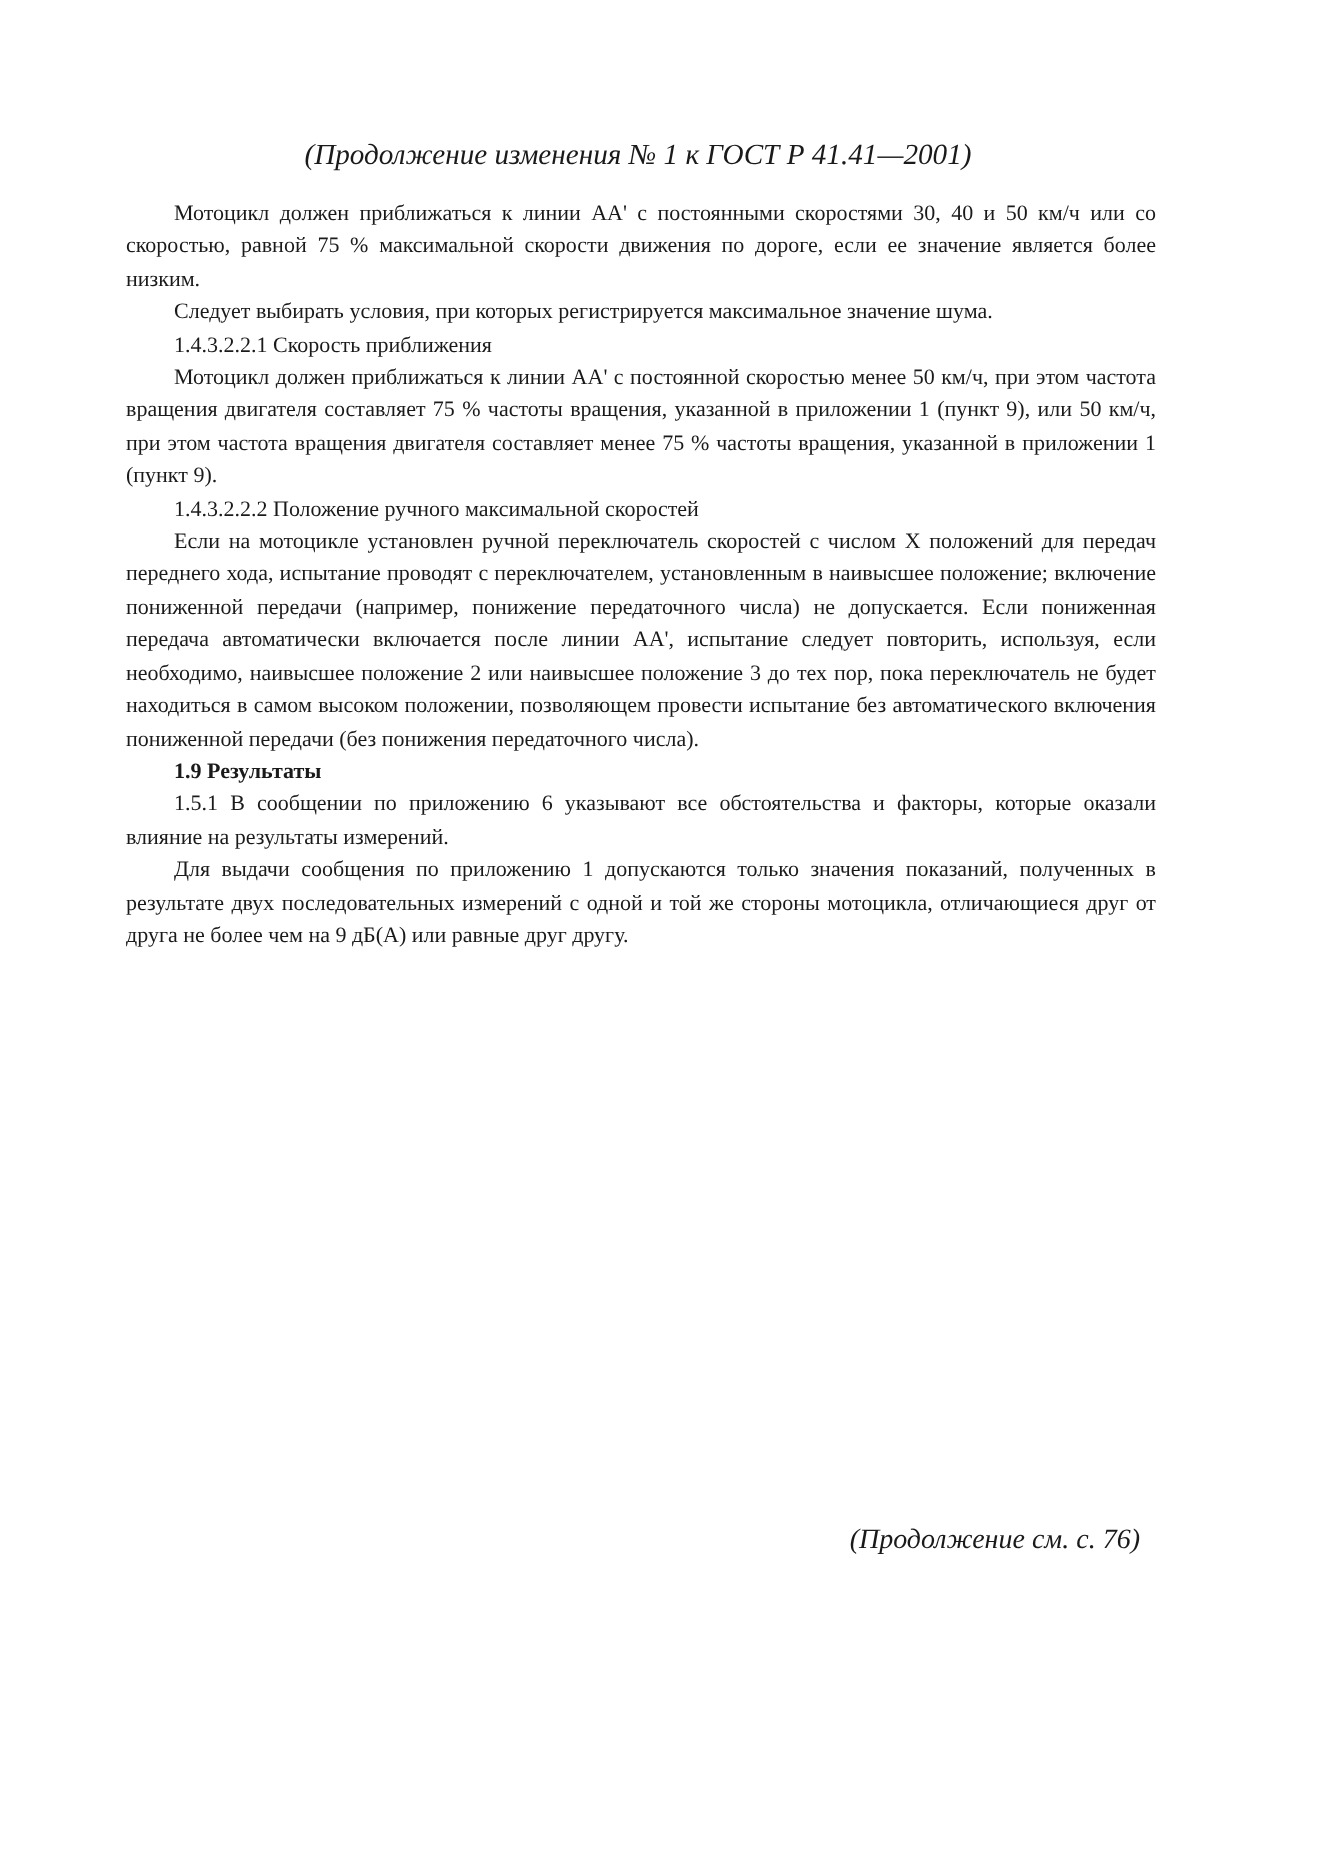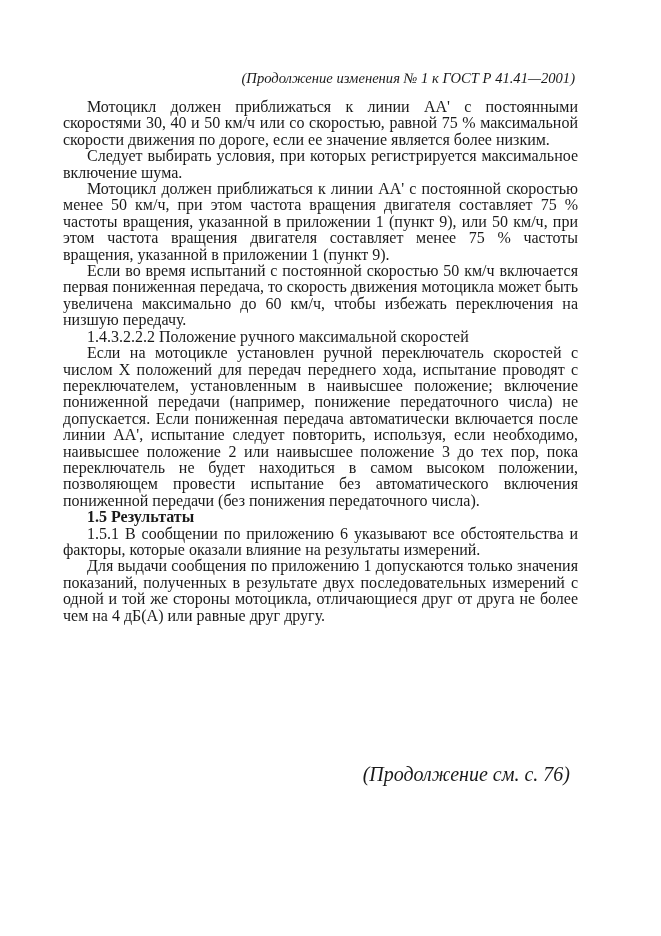--- a/index.html
+++ b/index.html
@@ -14,67 +14,67 @@
     background: #ffffff;
     font-family: "Liberation Serif", "DejaVu Serif", serif;
     color: #1a1a1a;
     overflow: hidden;
   }
   .header-note {
     position: absolute;
     top: 70px;
     left: 63px;
     width: 512px;
-    text-align: right;
+    text-align: center;
     font-style: italic;
     font-size: 14.6px;
     white-space: nowrap;
   }
   .content {
     position: absolute;
     top: 99px;
     left: 63px;
     width: 515px;
   }
   .content p {
     margin: 0;
     padding: 0;
-    font-size: 16px;
+    font-size: 11px;
     line-height: 16.4px;
     text-align: justify;
     text-indent: 24px;
   }
   .content p.heading-bold {
     font-weight: bold;
   }
   .footer-note {
     position: absolute;
     top: 763px;
     left: 63px;
     width: 507px;
     text-align: right;
     font-style: italic;
-    font-size: 20px;
+    font-size: 14px;
     white-space: nowrap;
   }
 </style>
 </head>
 <body>
 
 <div class="page">
 
   <div class="header-note">(Продолжение изменения № 1 к ГОСТ Р 41.41—2001)</div>
 
   <div class="content">
     <p>Мотоцикл должен приближаться к линии АА' с постоянными скоростями 30, 40 и 50 км/ч или со скоростью, равной 75 % максимальной скорости движения по дороге, если ее значение является более низким.</p>
-    <p>Следует выбирать условия, при которых регистрируется максимальное включение шума.</p>
+    <p>Следует выбирать условия, при которых регистрируется максимальное значение шума.</p>
+    <p>1.4.3.2.2.1 Скорость приближения</p>
     <p>Мотоцикл должен приближаться к линии АА' с постоянной скоростью менее 50 км/ч, при этом частота вращения двигателя составляет 75 % частоты вращения, указанной в приложении 1 (пункт 9), или 50 км/ч, при этом частота вращения двигателя составляет менее 75 % частоты вращения, указанной в приложении 1 (пункт 9).</p>
-    <p>Если во время испытаний с постоянной скоростью 50 км/ч включается первая пониженная передача, то скорость движения мотоцикла может быть увеличена максимально до 60 км/ч, чтобы избежать переключения на низшую передачу.</p>
     <p>1.4.3.2.2.2 Положение ручного максимальной скоростей</p>
     <p>Если на мотоцикле установлен ручной переключатель скоростей с числом X положений для передач переднего хода, испытание проводят с переключателем, установленным в наивысшее положение; включение пониженной передачи (например, понижение передаточного числа) не допускается. Если пониженная передача автоматически включается после линии АА', испытание следует повторить, используя, если необходимо, наивысшее положение 2 или наивысшее положение 3 до тех пор, пока переключатель не будет находиться в самом высоком положении, позволяющем провести испытание без автоматического включения пониженной передачи (без понижения передаточного числа).</p>
-    <p class="heading-bold">1.5 Результаты</p>
+    <p class="heading-bold">1.9 Результаты</p>
     <p>1.5.1 В сообщении по приложению 6 указывают все обстоятельства и факторы, которые оказали влияние на результаты измерений.</p>
-    <p>Для выдачи сообщения по приложению 1 допускаются только значения показаний, полученных в результате двух последовательных измерений с одной и той же стороны мотоцикла, отличающиеся друг от друга не более чем на 4 дБ(А) или равные друг другу.</p>
+    <p>Для выдачи сообщения по приложению 1 допускаются только значения показаний, полученных в результате двух последовательных измерений с одной и той же стороны мотоцикла, отличающиеся друг от друга не более чем на 9 дБ(А) или равные друг другу.</p>
   </div>
 
   <div class="footer-note">(Продолжение см. с. 76)</div>
 
 </div>
 
 </body></html>

